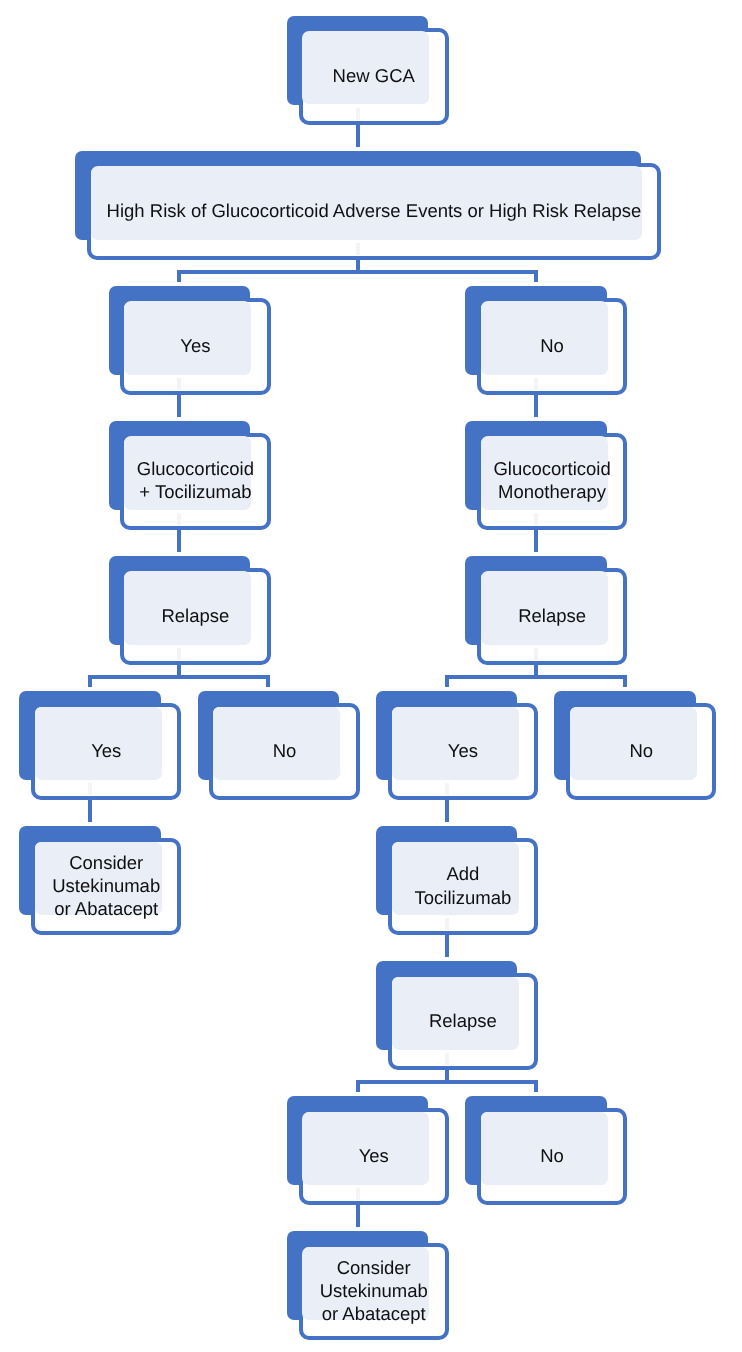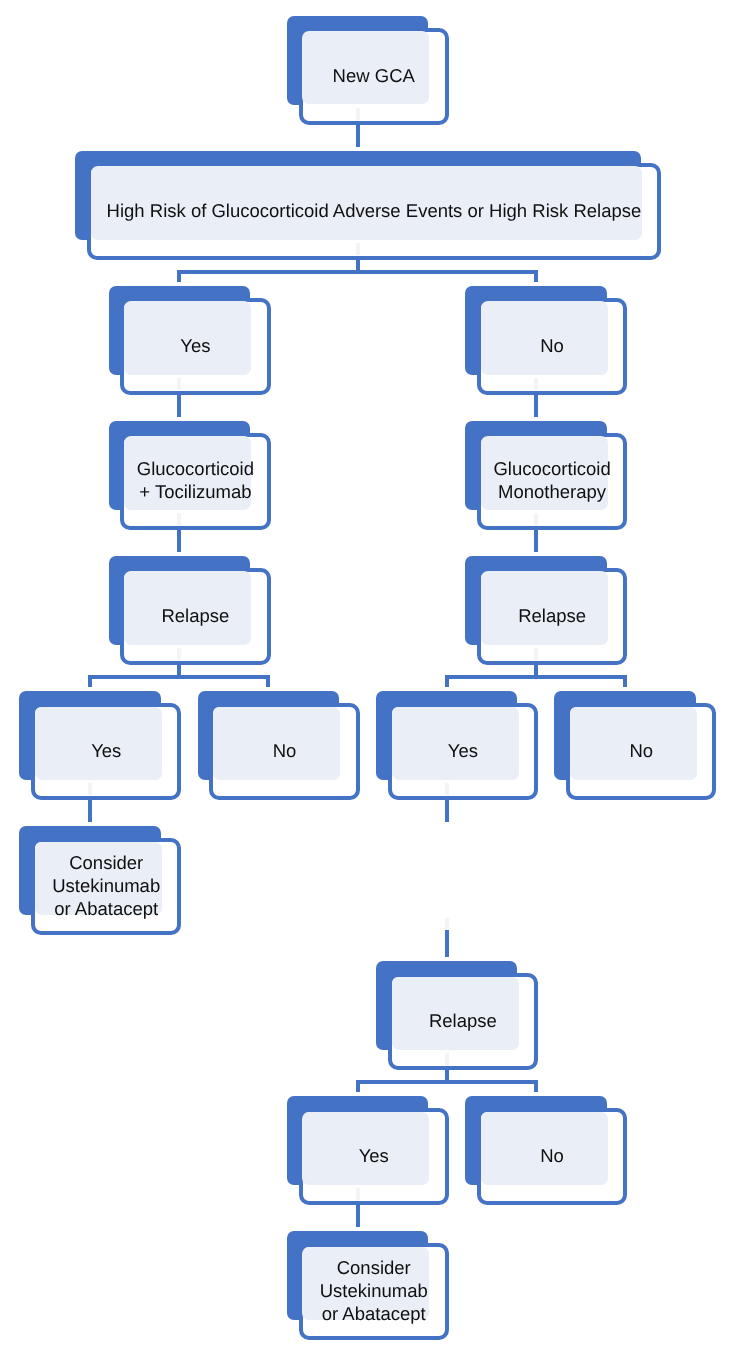--- a/index.html
+++ b/index.html
@@ -174,20 +174,27 @@
       <div class="node-inner" style="width:127.0px;height:73.2px"></div>
       <div class="node-label" style="width:150.3px;top:47.7px">No</div>
     </div>
     <div class="node" style="left:19.4px;top:826.3px;width:162.0px;height:108.5px">
       <div class="node-shadow" style="width:141.3px;height:88.7px"></div>
       <div class="node-box" style="width:150.3px;height:97px"></div>
       <div class="node-inner" style="width:127.0px;height:73.2px"></div>
       <div class="node-label" style="width:150.3px;top:24.5px">Consider
 Ustekinumab
 or Abatacept</div>
+    </div>
+    <div class="node" style="left:376.08px;top:826.3px;width:162.0px;height:108.5px">
+      <div class="node-shadow" style="width:141.3px;height:88.7px"></div>
+      <div class="node-box" style="width:150.3px;height:97px"></div>
+      <div class="node-inner" style="width:127.0px;height:73.2px"></div>
+      <div class="node-label" style="width:150.3px;top:36.1px">Add
+Tocilizumab</div>
     </div>
     <div class="node" style="left:376.08px;top:961.35px;width:162.0px;height:108.5px">
       <div class="node-shadow" style="width:141.3px;height:88.7px"></div>
       <div class="node-box" style="width:150.3px;height:97px"></div>
       <div class="node-inner" style="width:127.0px;height:73.2px"></div>
       <div class="node-label" style="width:150.3px;top:47.7px">Relapse</div>
     </div>
     <div class="node" style="left:286.91px;top:1096.4px;width:162.0px;height:108.5px">
       <div class="node-shadow" style="width:141.3px;height:88.7px"></div>
       <div class="node-box" style="width:150.3px;height:97px"></div>

